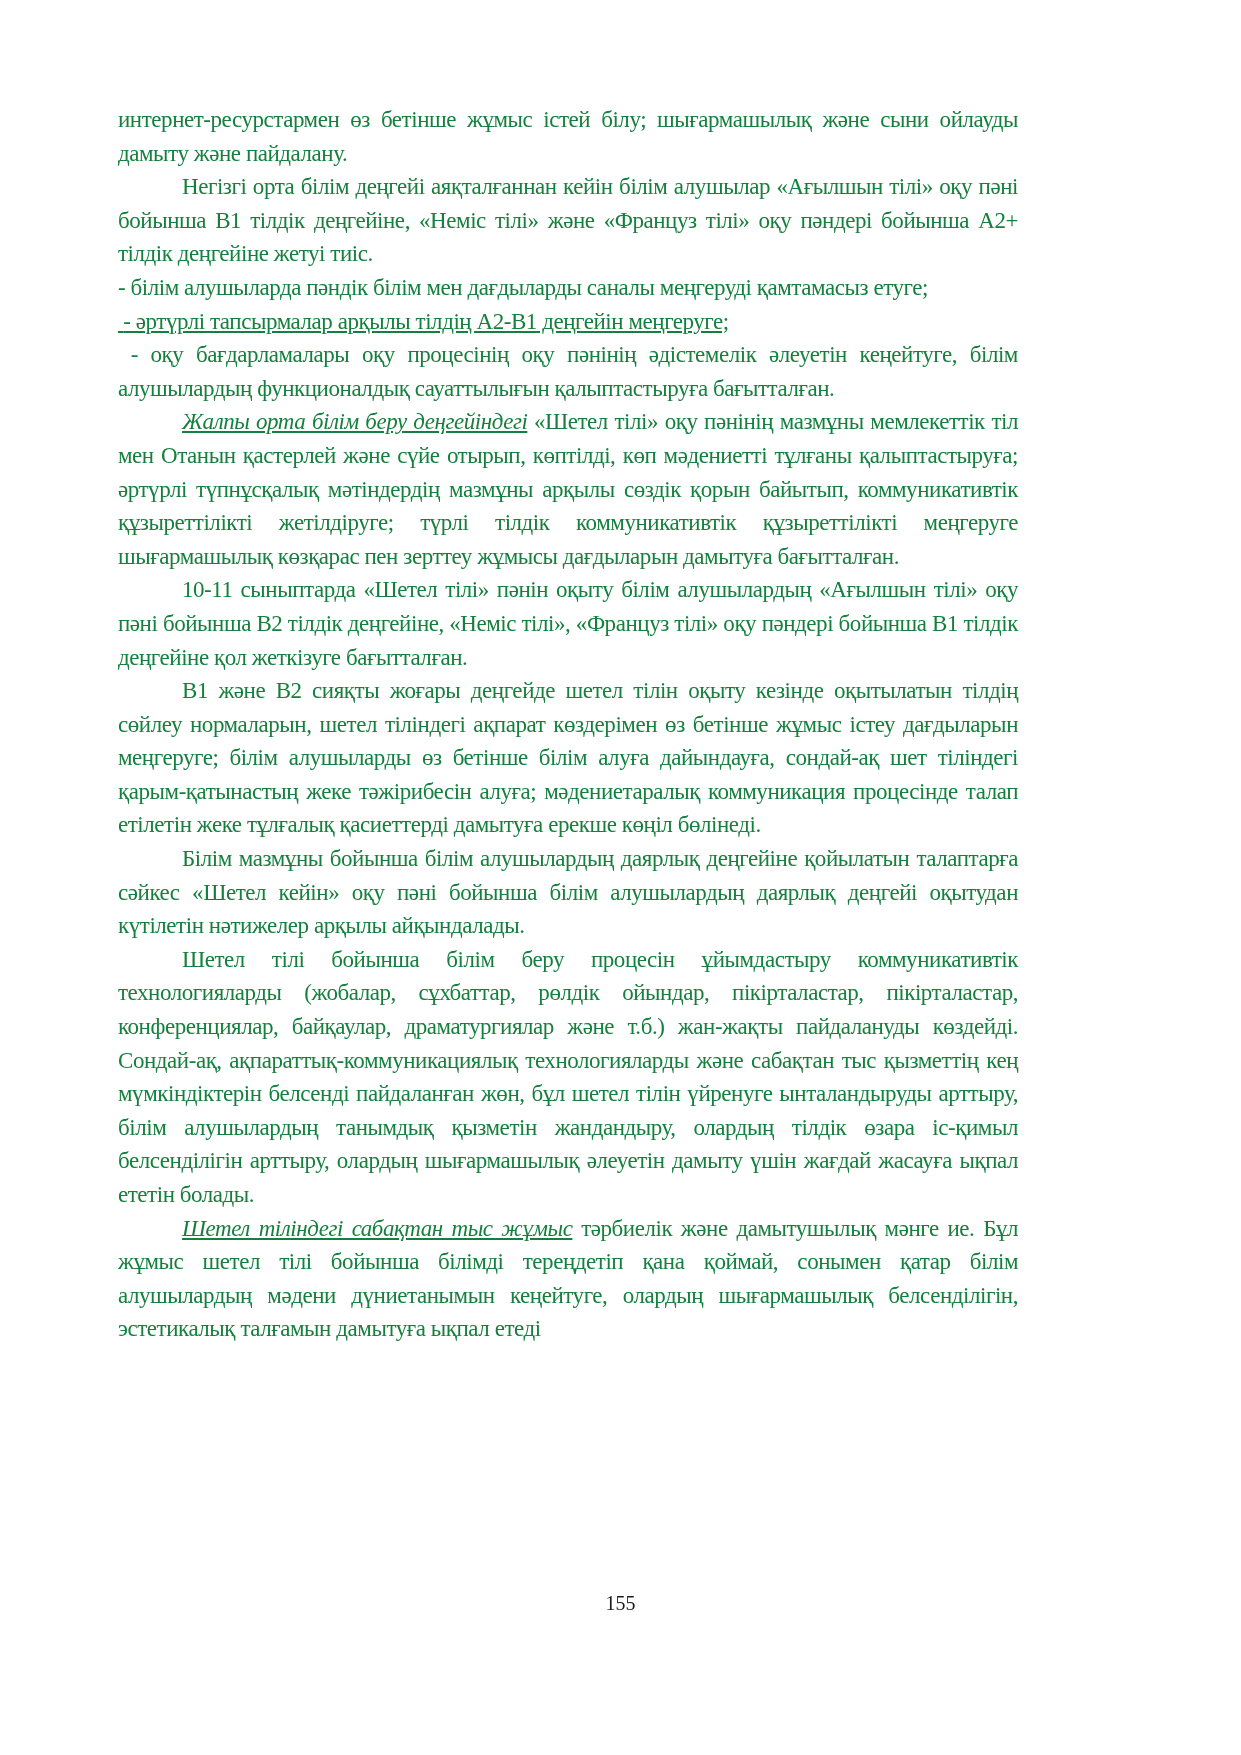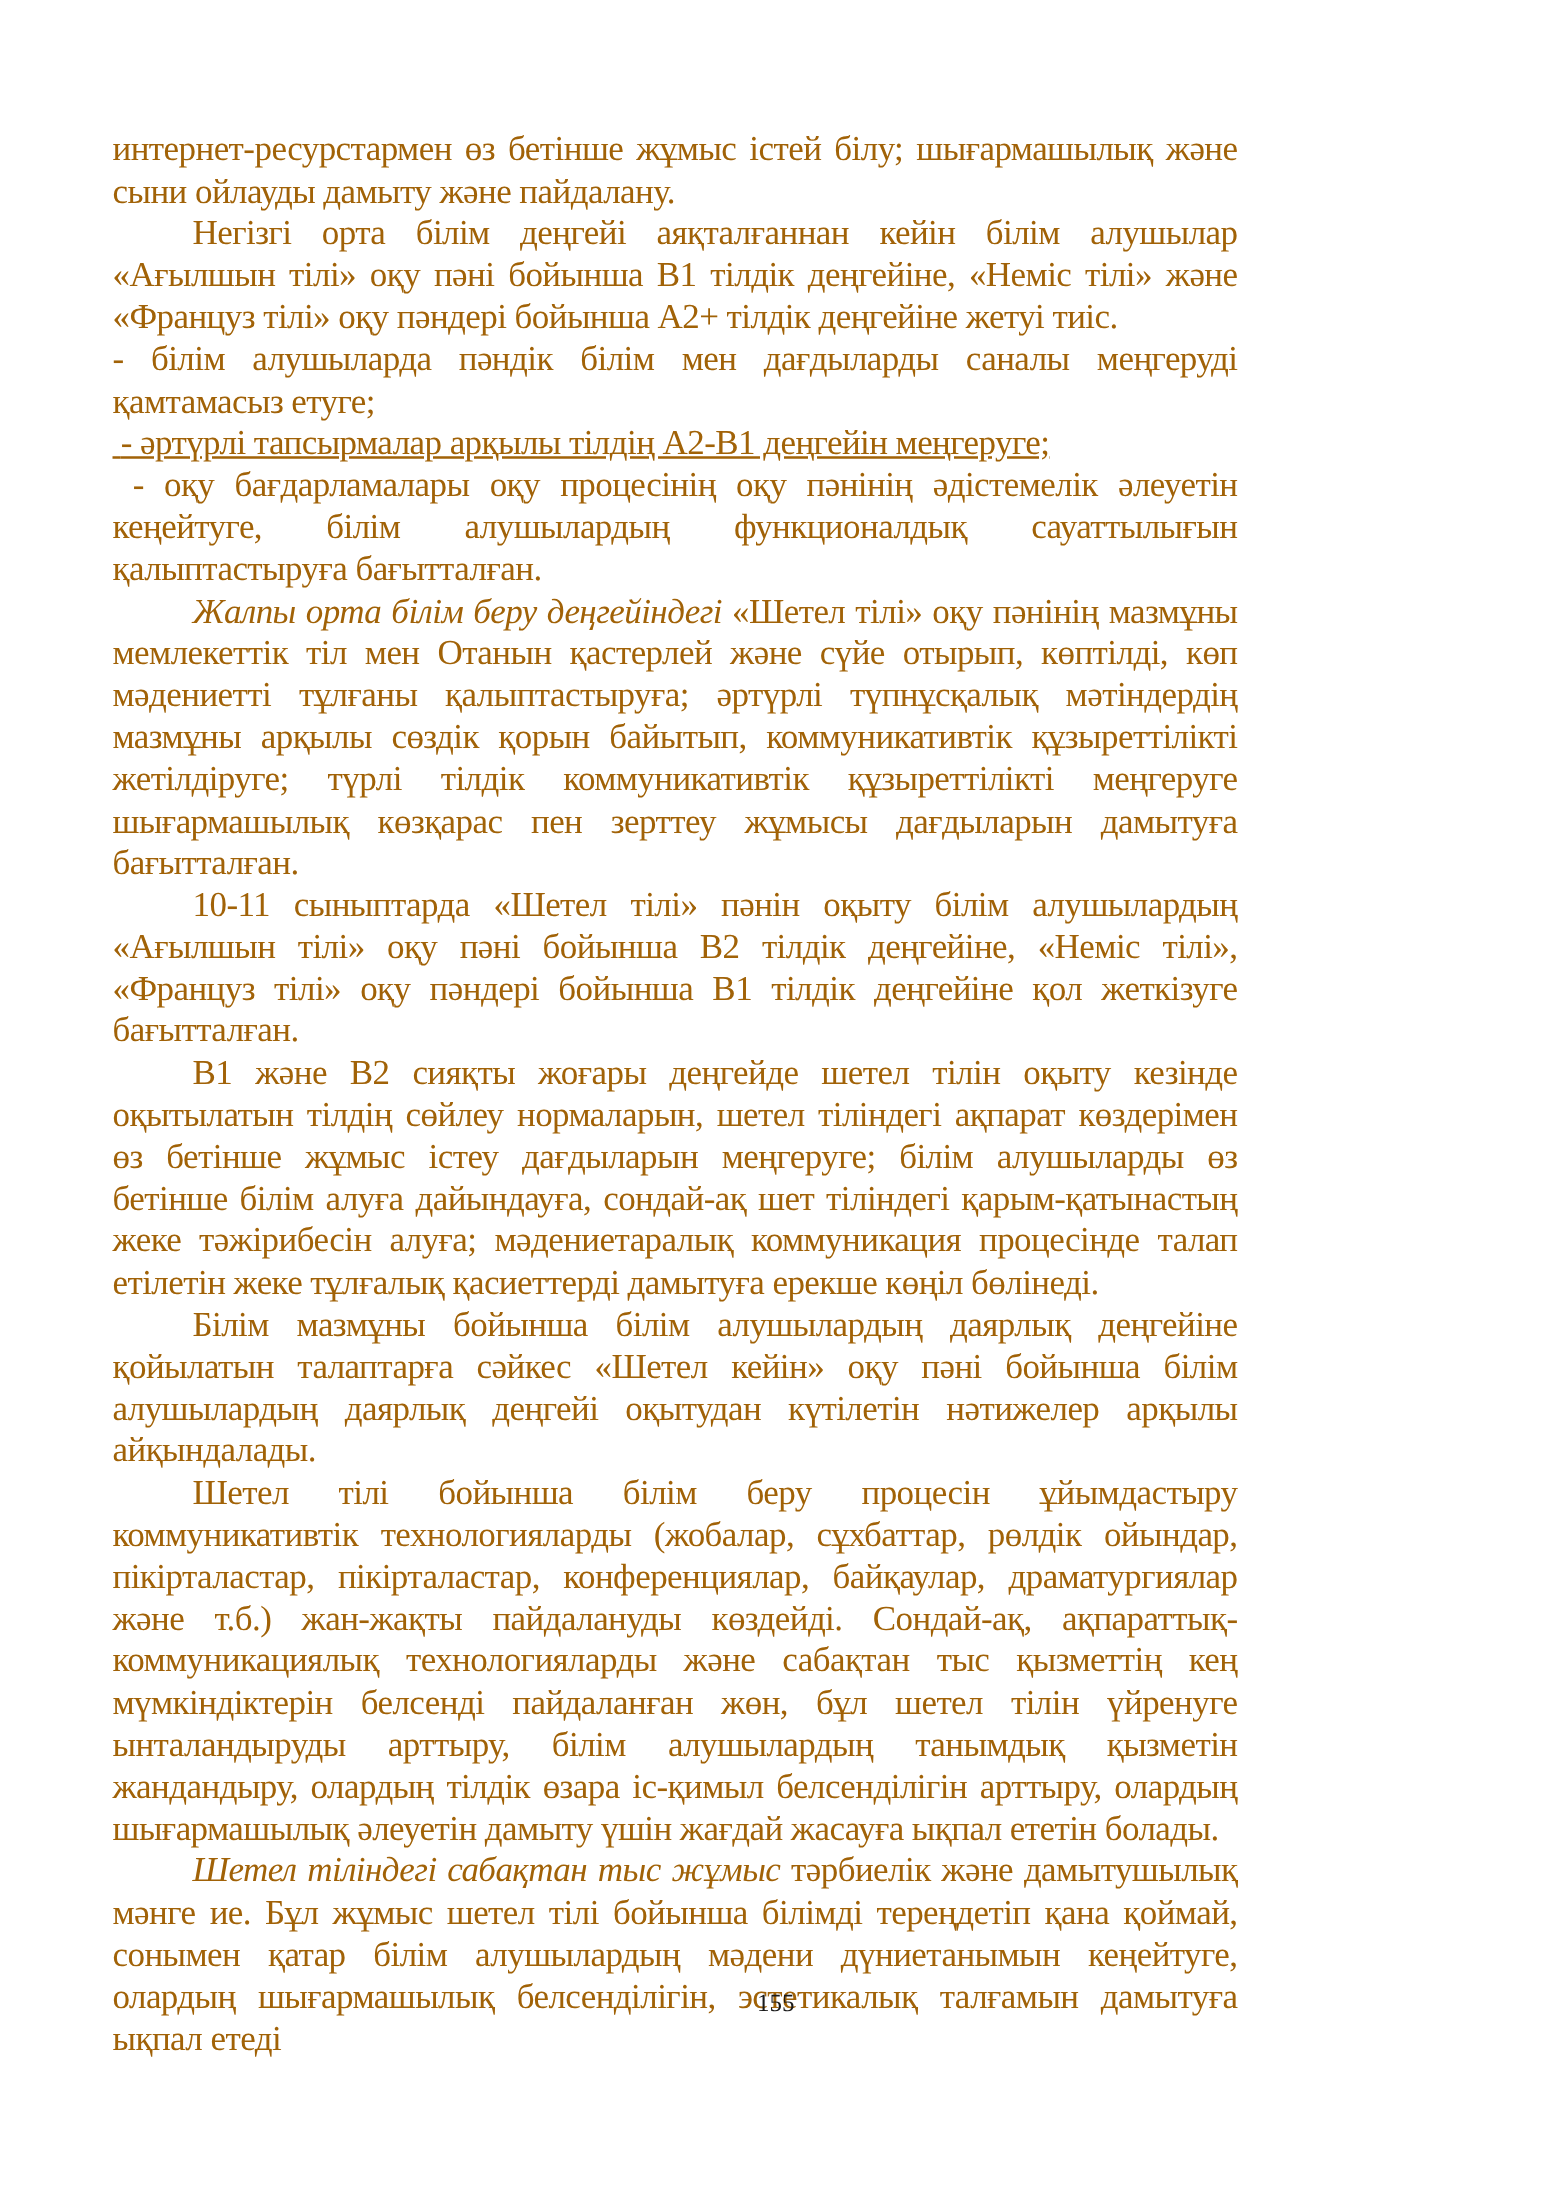--- a/index.html
+++ b/index.html
@@ -8,43 +8,44 @@
       background: #ffffff;
     }
     body {
       width: 1241px;
       height: 1755px;
       position: relative;
       overflow: hidden;
     }
     .page {
       position: absolute;
-      left: 90px;
+      left: 118px;
       top: 103px;
       width: 900px;
       font-family: "Liberation Serif", "DejaVu Serif", serif;
-      font-size: 28px;
+      font-size: 23px;
       line-height: 33.6px;
-      color: #a16207;
+      color: #15803d;
       text-align: justify;
       letter-spacing: -0.45px;
       word-spacing: 0px;
     }
     .page p {
       margin: 0;
       padding: 0;
     }
     .indent {
       text-indent: 64px;
     }
     .list-item {
       text-indent: 0;
     }
     em {
       font-style: italic;
+      text-decoration: underline;
     }
     .page-number {
       position: absolute;
       left: 0;
       width: 1241px;
       top: 1592px;
       text-align: center;
       font-family: "Liberation Serif", "DejaVu Serif", serif;
       font-size: 20px;
       color: #1a1a1a;

